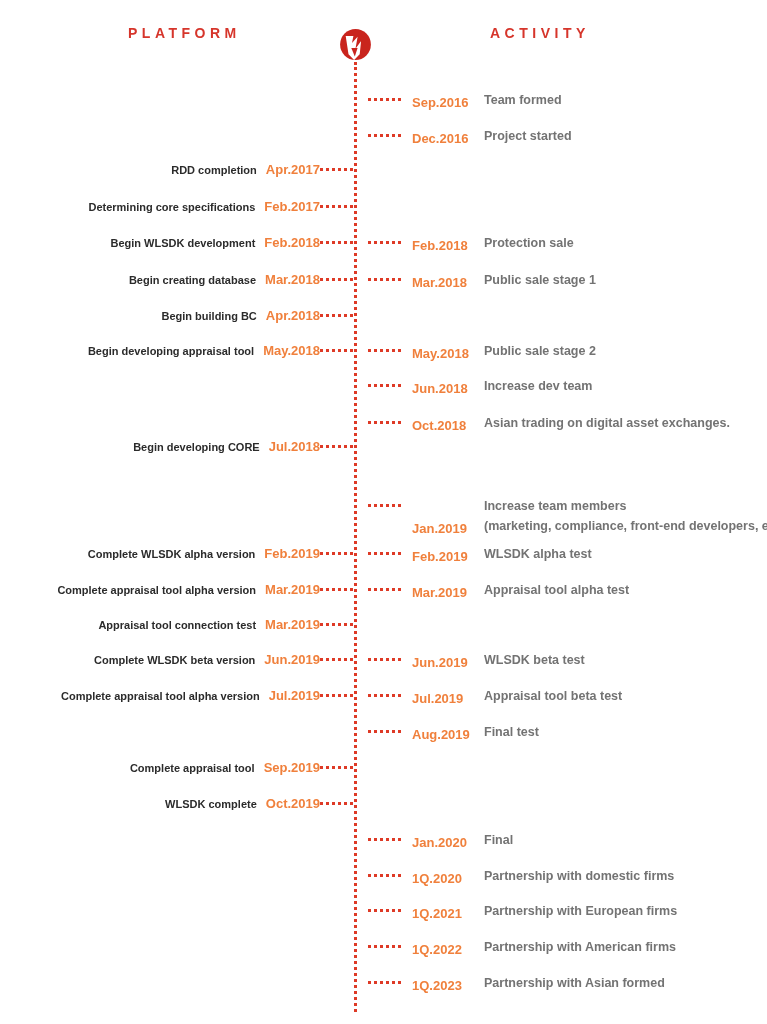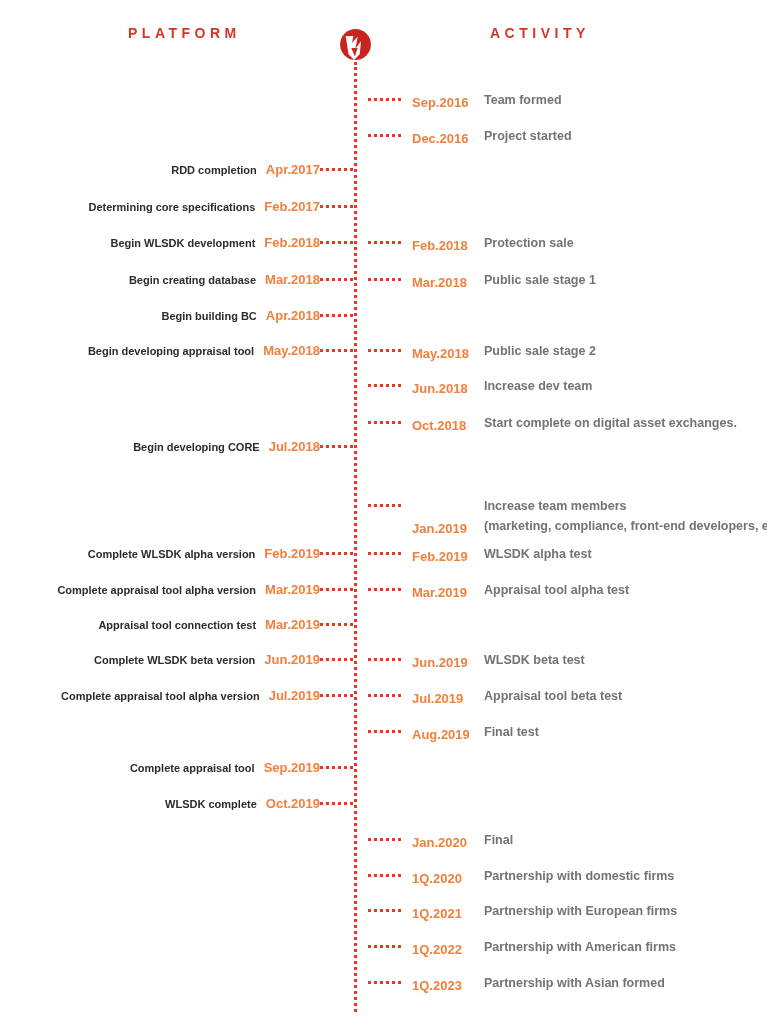--- a/index.html
+++ b/index.html
@@ -195,21 +195,21 @@
         <div class="conn-right"></div>
         <div class="right-block">
           <span class="right-date">Jun.2018</span>
           <span class="right-label"><span>Increase dev team</span></span>
         </div>
       </div>
       <div class="row" style="top: 422px;">
         <div class="conn-right"></div>
         <div class="right-block">
           <span class="right-date">Oct.2018</span>
-          <span class="right-label"><span>Start complete on digital asset exchanges.</span></span>
+          <span class="right-label"><span>Asian trading on digital asset exchanges.</span></span>
         </div>
       </div>
       <div class="row" style="top: 446px;">
         <div class="left-block"><span class="left-label">Begin developing CORE</span><span class="left-date">Jul.2018</span></div>
         <div class="conn-left"></div>
       </div>
       <div class="row" style="top: 505px;">
         <div class="conn-right"></div>
         <div class="right-block">
           <span class="right-date">Jan.2019</span>

